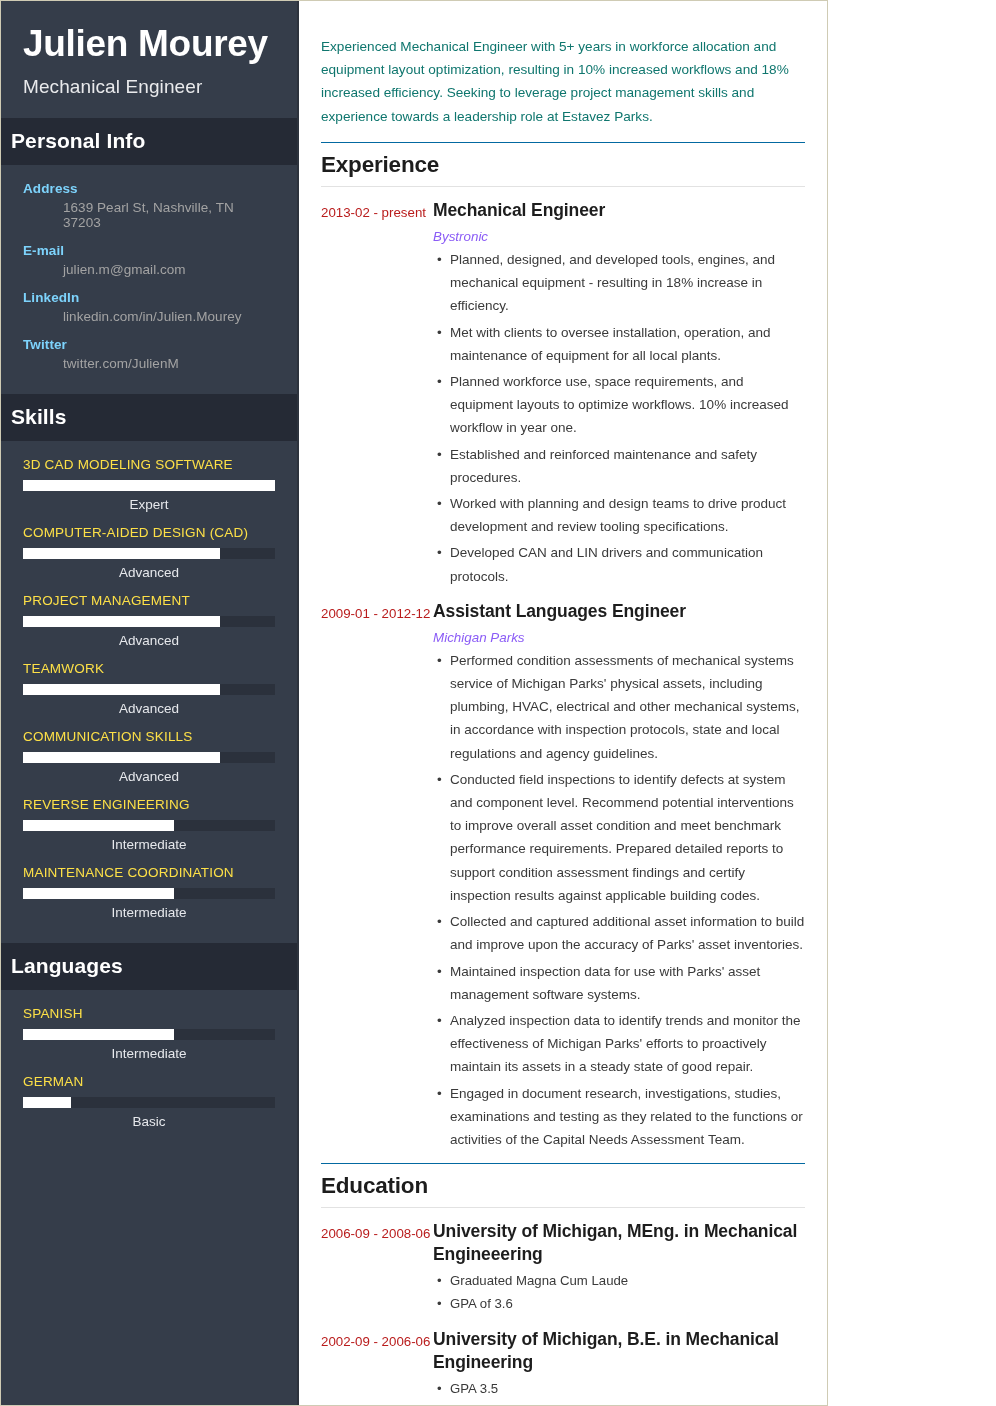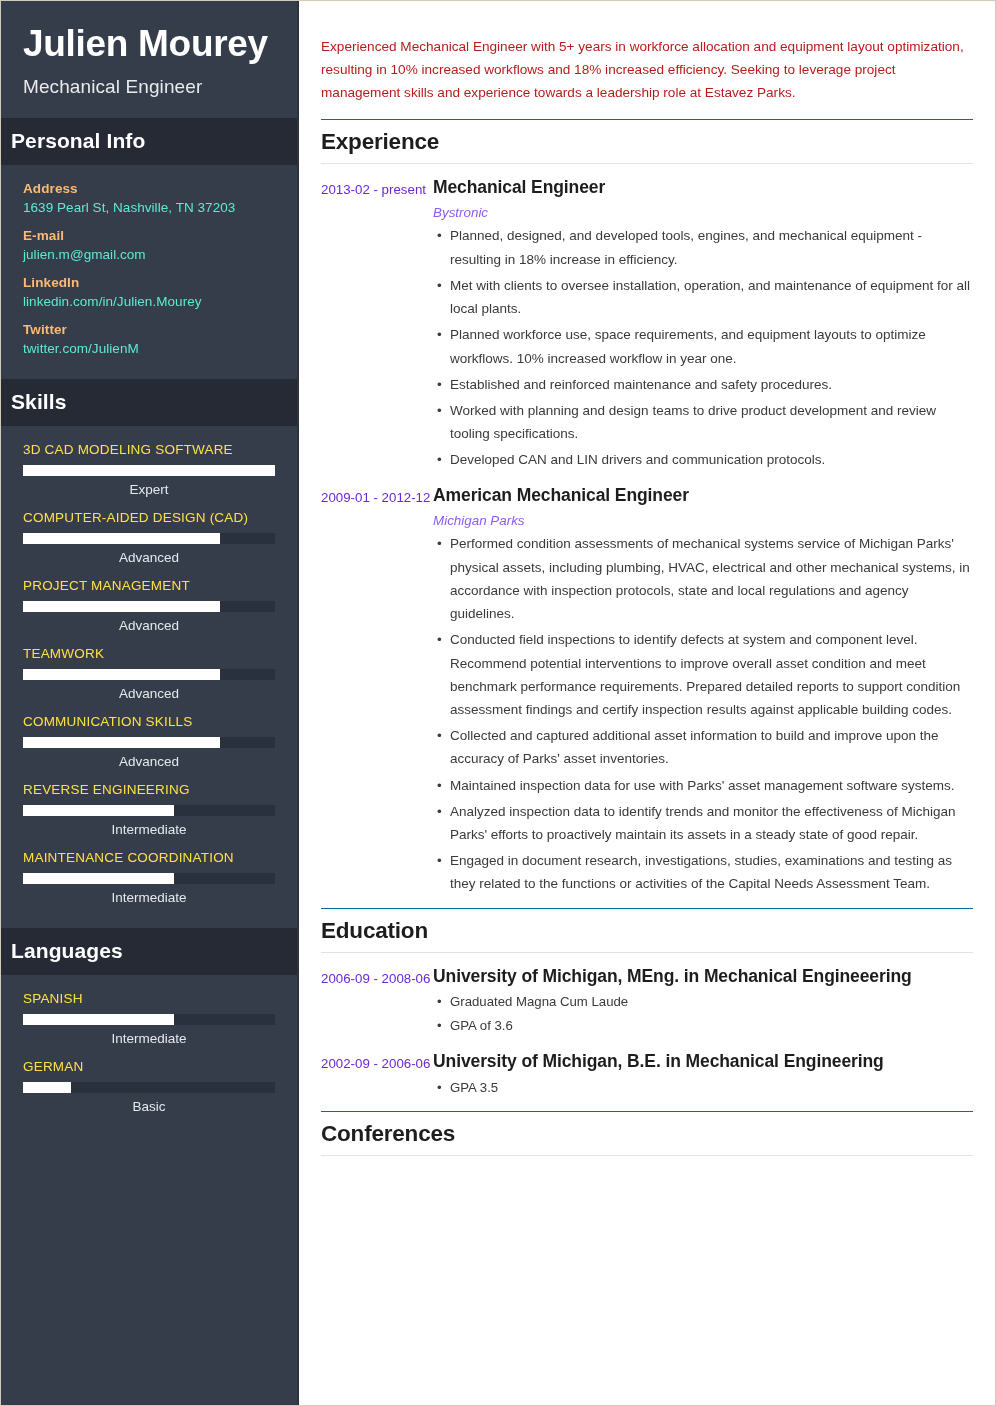--- a/index.html
+++ b/index.html
@@ -6,21 +6,21 @@
     margin: 0;
     padding: 0;
     background: #ffffff;
   }
   body {
     font-family: "Liberation Sans", sans-serif;
     -webkit-font-smoothing: antialiased;
   }
   #page {
     position: relative;
-    width: 996px;
+    width: 828px;
     height: 1406px;
     box-sizing: border-box;
     background: #ffffff;
     border: 1px solid #cfcbb4;
     overflow: hidden;
     display: flex;
   }
 
   
   .sidebar {
@@ -58,28 +58,29 @@
     color: #ffffff;
     letter-spacing: 0.1px;
   }
   .side-body {
     padding: 16px 22px 10px 22px;
   }
   .contact-item { margin-bottom: 13px; }
   .contact-label {
     font-size: 13.5px;
     font-weight: bold;
-    color: #fdba74;
+    color: #7dd3fc;
     margin-bottom: 4px;
     letter-spacing: 0.1px;
   }
   .contact-value {
     font-size: 13.5px;
-    color: #5eead4;
+    color: #a3a3a3;
     letter-spacing: 0.05px;
+    margin-left: 40px;
   }
 
   .skill-row { margin-bottom: 13px; }
   .skill-name {
     font-size: 13.5px;
     color: #fde047;
     letter-spacing: 0.2px;
     margin-bottom: 8px;
   }
   .bar-track {
@@ -105,21 +106,21 @@
   .main {
     flex: 1 1 auto;
     box-sizing: border-box;
     padding: 20px 22px 0 22px;
     color: #2b2b2b;
     min-width: 0;
   }
   .summary {
     font-size: 13.6px;
     line-height: 1.72;
-    color: #b91c1c;
+    color: #0f766e;
     margin-bottom: 14px;
   }
   .sec {
     border-top: 1px solid #0369a1;
     border-bottom: 1px solid #e2e2e2;
     padding: 9px 0 8px 0;
     margin-bottom: 12px;
   }
   .sec-title {
     font-size: 22.5px;
@@ -127,21 +128,21 @@
     color: #1d1d1d;
     letter-spacing: -0.2px;
   }
   .entry {
     display: flex;
     margin-bottom: 12px;
   }
   .entry-date {
     flex: 0 0 112px;
     font-size: 13.3px;
-    color: #6d28d9;
+    color: #b91c1c;
     line-height: 1.75;
     padding-top: 2px;
   }
   .entry-body { flex: 1 1 auto; min-width: 0; }
   .entry-title {
     font-size: 17.5px;
     font-weight: bold;
     color: #1d1d1d;
     letter-spacing: -0.1px;
     line-height: 1.3;
@@ -312,21 +313,21 @@
               <li>Planned workforce use, space requirements, and equipment layouts to optimize workflows. 10% increased workflow in year one.</li>
               <li>Established and reinforced maintenance and safety procedures.</li>
               <li>Worked with planning and design teams to drive product development and review tooling specifications.</li>
               <li>Developed CAN and LIN drivers and communication protocols.</li>
             </ul>
           </div>
         </div>
         <div class="entry">
           <div class="entry-date">2009-01 - 2012-12</div>
           <div class="entry-body">
-            <div class="entry-title">American Mechanical Engineer</div>
+            <div class="entry-title">Assistant Languages Engineer</div>
             <div class="entry-org">Michigan Parks</div>
             <ul class="bullets">
               <li>Performed condition assessments of mechanical systems service of Michigan Parks' physical assets, including plumbing, HVAC, electrical and other mechanical systems, in accordance with inspection protocols, state and local regulations and agency guidelines.</li>
               <li>Conducted field inspections to identify defects at system and component level. Recommend potential interventions to improve overall asset condition and meet benchmark performance requirements. Prepared detailed reports to support condition assessment findings and certify inspection results against applicable building codes.</li>
               <li>Collected and captured additional asset information to build and improve upon the accuracy of Parks' asset inventories.</li>
               <li>Maintained inspection data for use with Parks' asset management software systems.</li>
               <li>Analyzed inspection data to identify trends and monitor the effectiveness of Michigan Parks' efforts to proactively maintain its assets in a steady state of good repair.</li>
               <li>Engaged in document research, investigations, studies, examinations and testing as they related to the functions or activities of the Capital Needs Assessment Team.</li>
             </ul>
           </div>

